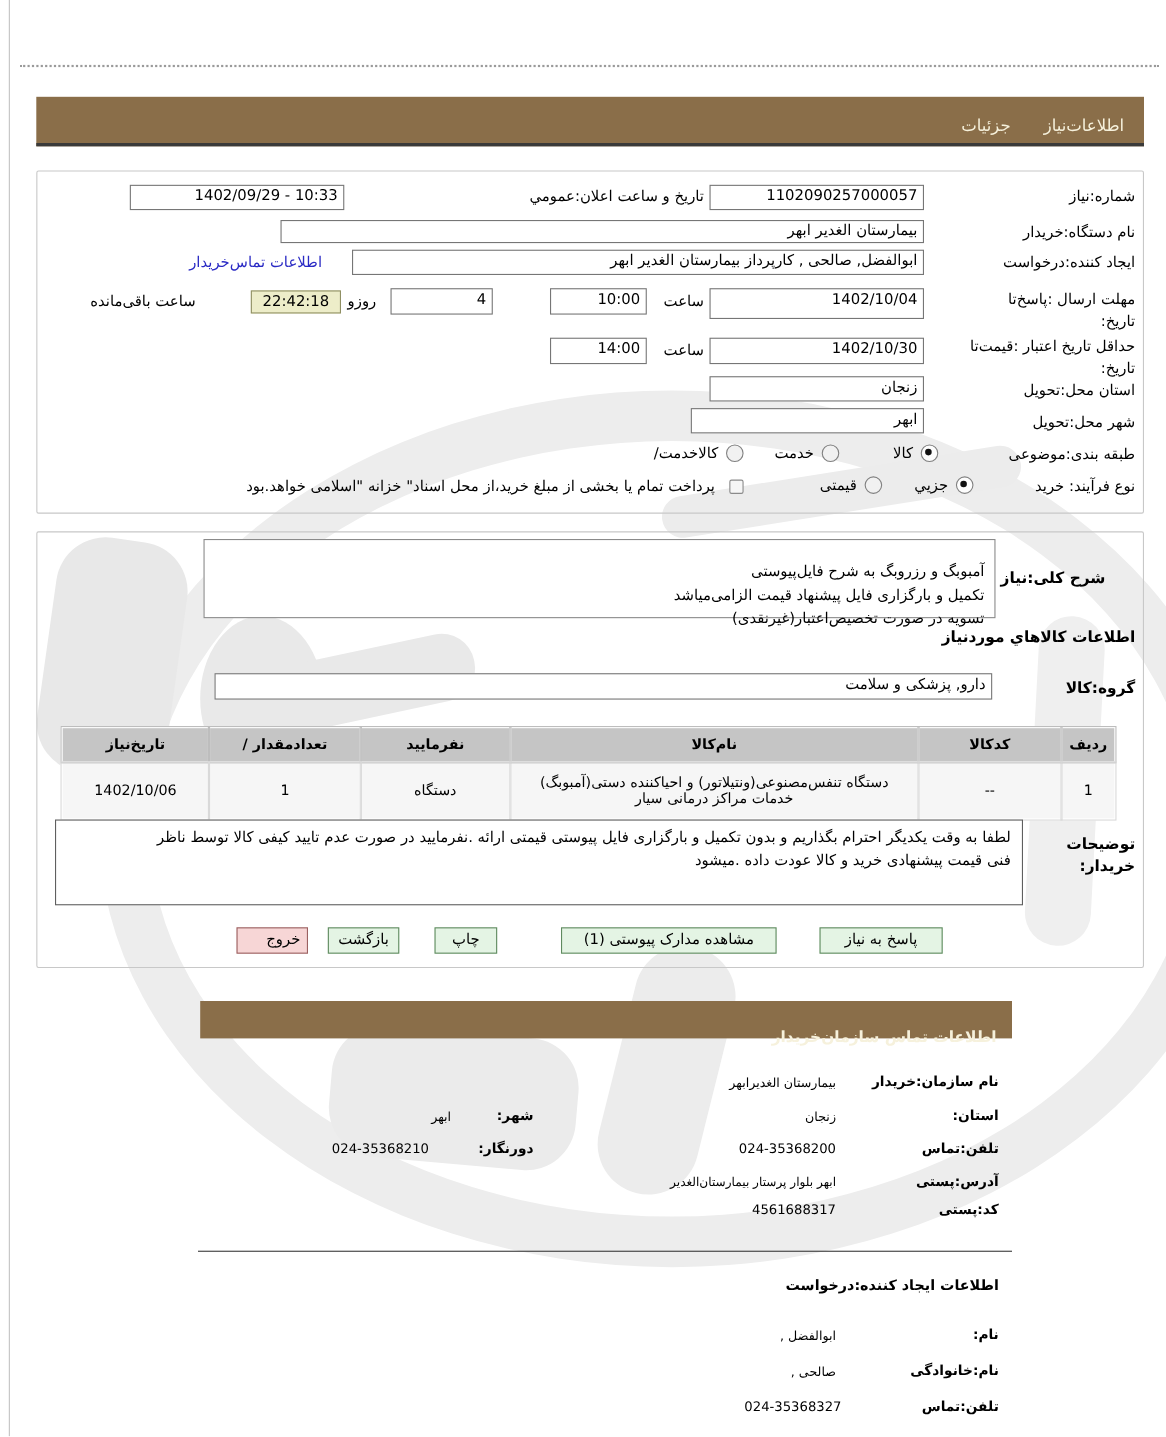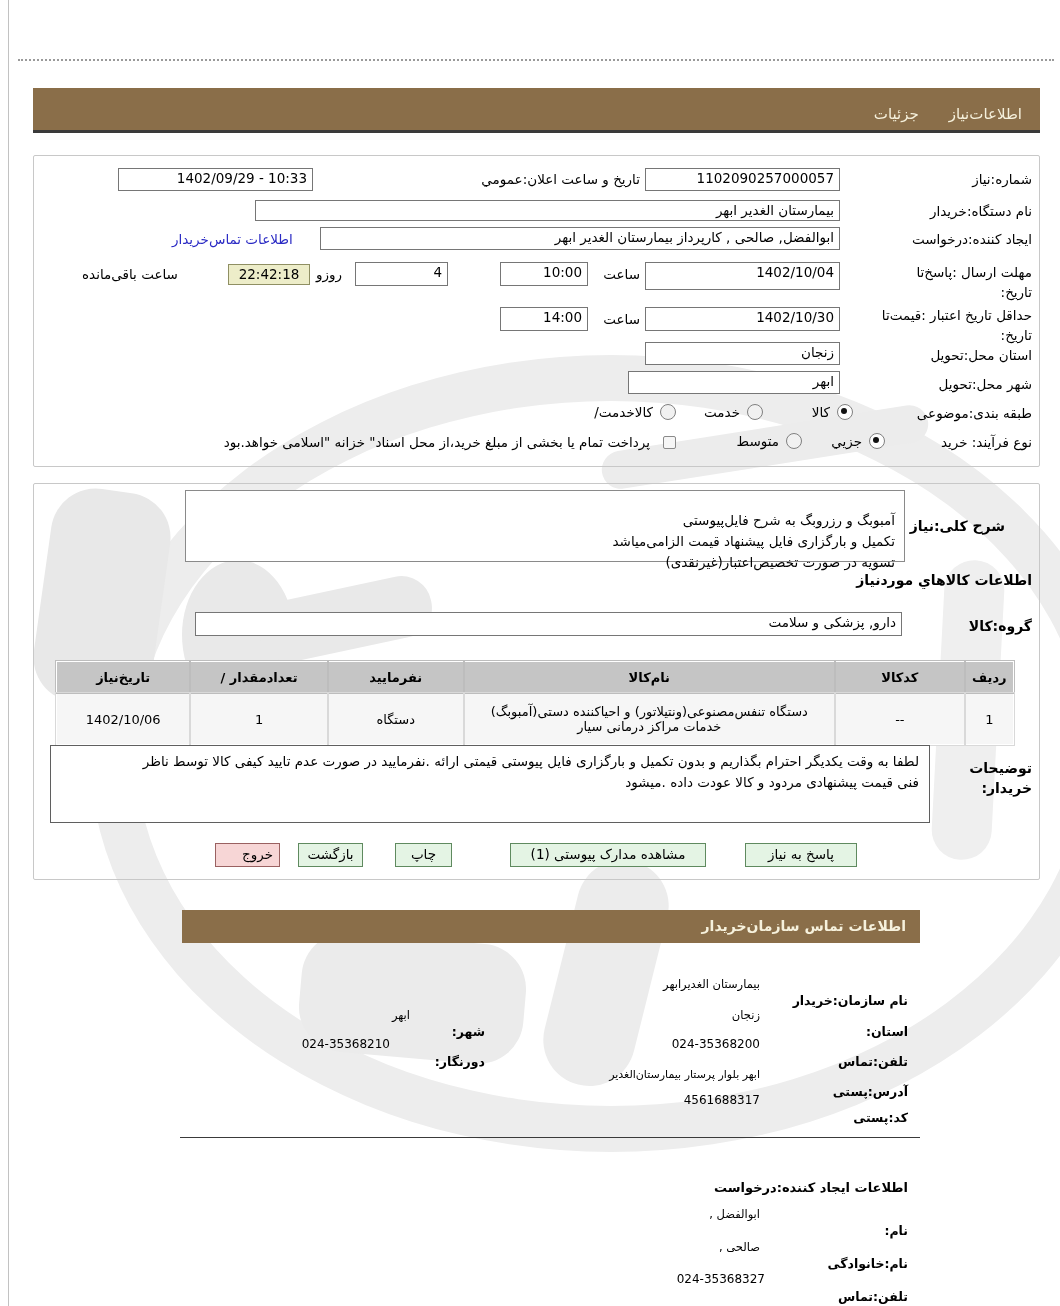--- a/index.html
+++ b/index.html
@@ -24,21 +24,21 @@
          background:#111;border-radius:50%;}
   .opt{position:absolute;display:flex;direction:rtl;align-items:center;gap:7px;
        font-size:13.5px;z-index:2;}
   .chk{width:13px;height:13px;border:1px solid #8a8a8a;border-radius:2px;background:#f6f6f6;
        display:inline-block;flex:0 0 auto;}
   .btn{position:absolute;box-sizing:border-box;border:1px solid #6e6e6e;height:24px;
        font-size:13.5px;direction:rtl;text-align:center;line-height:21px;z-index:2;cursor:default;}
   .btn.green{background:#e4f4e4;border-color:#5f8a5f;}
   .btn.pink{background:#f7d6d6;border-color:#9a6161;}
   .clbl{position:absolute;direction:rtl;text-align:right;font-weight:bold;font-size:12.5px;
-        white-space:nowrap;z-index:2;margin-top:18px;}
+        white-space:nowrap;z-index:2;}
   .cval{position:absolute;direction:rtl;text-align:right;font-size:11.5px;white-space:nowrap;z-index:2;}
   .wm{position:absolute;z-index:0;}
   table.goods{position:absolute;left:55px;top:660px;width:960px;border-collapse:collapse;
         direction:rtl;z-index:2;font-size:13px;}
   table.goods th{background:#c5c5c5;border:2px solid #fff;outline:1px solid #bdbdbd;
         font-weight:bold;height:30px;padding:0 4px;}
   table.goods td{background:#f6f6f6;border:2px solid #fff;outline:1px solid #d9d9d9;
         text-align:center;height:46px;padding:2px 6px;font-size:13px;}
 </style>
 </head>
@@ -119,21 +119,21 @@
     <span>کالاخدمت/</span>
   </div>
 
   <span class="lbl" style="right:28px;top:434px;">نوع فرآیند: خرید</span>
   <div class="opt" style="right:175px;top:433px;">
     <span class="radio sel"></span>
     <span>جزیي</span>
   </div>
   <div class="opt" style="right:258px;top:433px;">
     <span class="radio"></span>
-    <span>متوسط</span>
+    <span>قیمتی</span>
   </div>
   <span class="chk abs" style="right:384px;top:436px;z-index:2;"></span>
   <span class="lbl" style="right:410px;top:434px;">پرداخت تمام یا بخشی از مبلغ خرید،از محل اسناد" خزانه "اسلامی خواهد.بود</span>
 
   <div class="panel" style="left:33px;top:483px;width:1007px;height:397px;"></div>
 
   <span class="lbl blbl" style="right:55px;top:518px;font-size:14px;">شرح کلی:نیاز</span>
   <div class="abs z" style="left:185px;top:490px;width:720px;height:72px;border:1px solid #8a8a8a;background:#fff;
               direction:rtl;text-align:right;font-size:13.5px;line-height:21px;padding:19px 9px;">
     <div>آمبوبگ و رزروبگ به شرح فایل‌پیوستی</div>
@@ -169,31 +169,31 @@
     </tbody>
   </table>
 
   <div class="lbl blbl" style="right:28px;top:758px;line-height:20px;font-size:14px;">
     <div>توضیحات</div>
     <div>خریدار:</div>
   </div>
   <div class="abs z" style="left:50px;top:745px;width:880px;height:78px;border:1px solid #5f5f5f;background:#fff;
               direction:rtl;text-align:right;font-size:13.5px;line-height:21px;padding:5px 10px;">
     <div>لطفا به وقت یکدیگر احترام بگذاریم و بدون تکمیل و بارگزاری فایل پیوستی قیمتی ارائه .نفرمایید در صورت عدم تایید کیفی کالا توسط ناظر</div>
-    <div>فنی قیمت پیشنهادی مردود و کالا عودت داده .میشود</div>
+    <div>فنی قیمت پیشنهادی خرید و کالا عودت داده .میشود</div>
   </div>
 
   <div class="btn green" style="left:745px;top:843px;width:112px;">پاسخ به نیاز</div>
   <div class="btn green" style="left:510px;top:843px;width:196px;">مشاهده مدارک پیوستی (1)</div>
   <div class="btn green" style="left:395px;top:843px;width:57px;">چاپ</div>
   <div class="btn green" style="left:298px;top:843px;width:65px;">بازگشت</div>
   <div class="btn pink" style="left:215px;top:843px;width:65px;padding-left:20px;">خروج</div>
 
   <div class="abs brown z" style="left:182px;top:910px;width:738px;height:33px;color:#f6f1dc;font-weight:bold;font-size:14px;
-              direction:rtl;text-align:right;line-height:33px;padding:0 14px;">
+              direction:rtl;text-align:right;line-height:33px;padding:17px 14px;">
     <span>اطلاعات  تماس سازمان‌خریدار</span>
   </div>
 
   <span class="clbl" style="right:152px;top:975px;">نام سازمان:خریدار</span>
   <span class="cval" style="right:300px;top:977px;">بیمارستان الغدیرابهر</span>
 
   <span class="clbl" style="right:152px;top:1006px;">استان:</span>
   <span class="cval" style="right:300px;top:1008px;">زنجان</span>
   <span class="clbl" style="right:575px;top:1006px;">شهر:</span>
   <span class="cval" style="right:650px;top:1008px;">ابهر</span>

